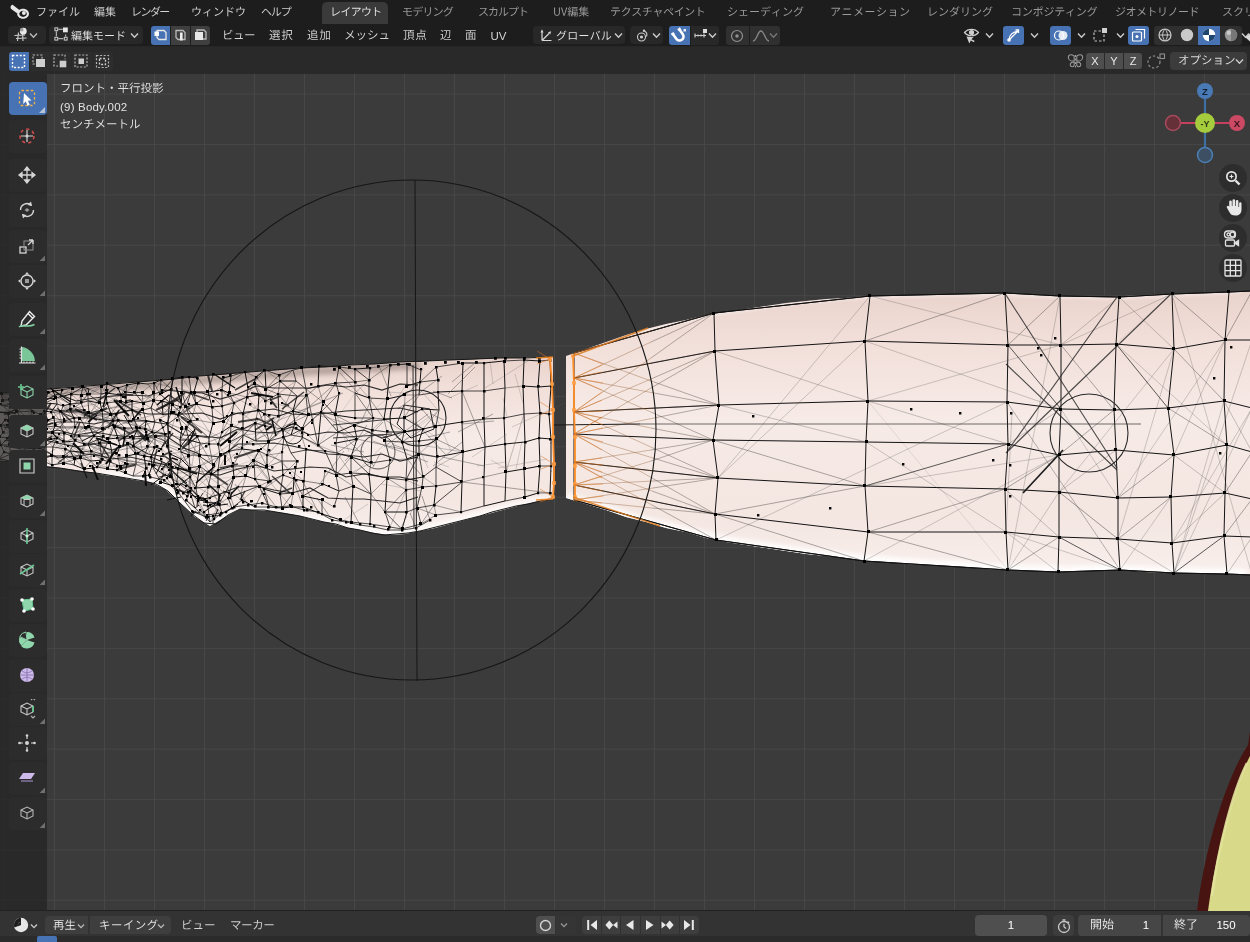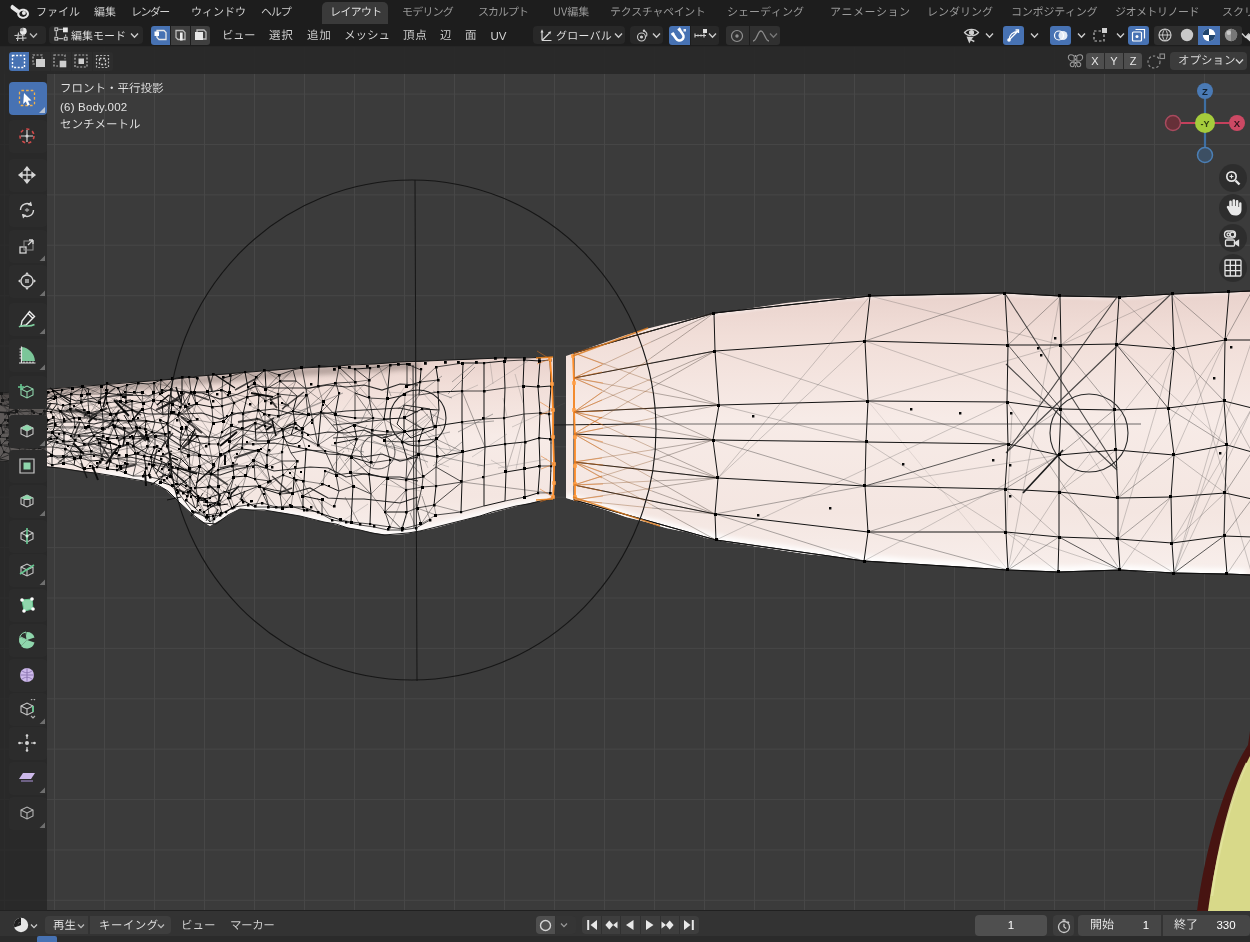--- a/index.html
+++ b/index.html
@@ -745,21 +745,21 @@
       <use href="#g58" x="1000"></use>
     </g>
   </svg>
 <div style="position:absolute;left:1146px;top:919px;font:11.5px 'Liberation Sans',sans-serif;color:#fff;white-space:nowrap;transform:translateX(-50%);">1</div>
 <svg style="position:absolute;left:1174.0px;top:918.0px;overflow:visible" width="1" height="1">
     <g fill="#e8e8e8" transform="scale(0.01200) translate(0,880)">
       <use href="#g59" x="0"></use>
       <use href="#g60" x="1000"></use>
     </g>
   </svg>
-<div style="position:absolute;left:1226px;top:919px;font:11.5px 'Liberation Sans',sans-serif;color:#fff;white-space:nowrap;transform:translateX(-50%);">330</div>
+<div style="position:absolute;left:1226px;top:919px;font:11.5px 'Liberation Sans',sans-serif;color:#fff;white-space:nowrap;transform:translateX(-50%);">150</div>
 <div style="position:absolute;left:0px;top:74px;width:47px;height:837px;background:rgba(34,34,34,0.72);"></div>
 <div style="position:absolute;left:9px;top:82px;width:38px;height:33px;background:#4772b3;border-radius:4px;"></div>
 <svg style="position:absolute;left:17px;top:88px;" width="21" height="21" viewBox="0 0 21 21">
     <rect x="2.5" y="2.5" width="15" height="15" rx="2" fill="none" stroke="#f0b14d" stroke-width="1.3" stroke-dasharray="2.6 2"></rect>
     <path d="M7 5 L14.5 12.5 L10.9 12.8 L12.8 16.8 L10.6 17.8 L8.8 13.6 L6.2 16 z" fill="#fff"></path>
   </svg>
 <svg style="position:absolute;left:36px;top:104px;" width="10" height="10" viewBox="0 0 10 10">
     <path d="M9 9 L9 3 L3 9 z" fill="#b9c4d4"></path>
   </svg>
 <div style="position:absolute;left:9px;top:120px;width:38px;height:33px;background:#2c2c2c;border-radius:4px;"></div>
@@ -947,21 +947,21 @@
       <use href="#g51" x="1000"></use>
       <use href="#g7" x="2000"></use>
       <use href="#g16" x="3000"></use>
       <use href="#g61" x="4000"></use>
       <use href="#g62" x="5000"></use>
       <use href="#g63" x="6000"></use>
       <use href="#g64" x="7000"></use>
       <use href="#g65" x="8000"></use>
     </g>
   </svg>
-<div style="position:absolute;left:60px;top:101px;font:11.5px 'Liberation Sans',sans-serif;color:#e2e2e2;white-space:nowrap;letter-spacing:0.2px;">(6) Body.002</div>
+<div style="position:absolute;left:60px;top:101px;font:11.5px 'Liberation Sans',sans-serif;color:#e2e2e2;white-space:nowrap;letter-spacing:0.2px;">(9) Body.002</div>
 <svg style="position:absolute;left:60.0px;top:118.0px;overflow:visible" width="1" height="1">
     <g fill="#e2e2e2" transform="scale(0.01150) translate(0,880)">
       <use href="#g66" x="0"></use>
       <use href="#g7" x="1000"></use>
       <use href="#g27" x="2000"></use>
       <use href="#g33" x="3000"></use>
       <use href="#g9" x="4000"></use>
       <use href="#g16" x="5000"></use>
       <use href="#g3" x="6000"></use>
     </g>

